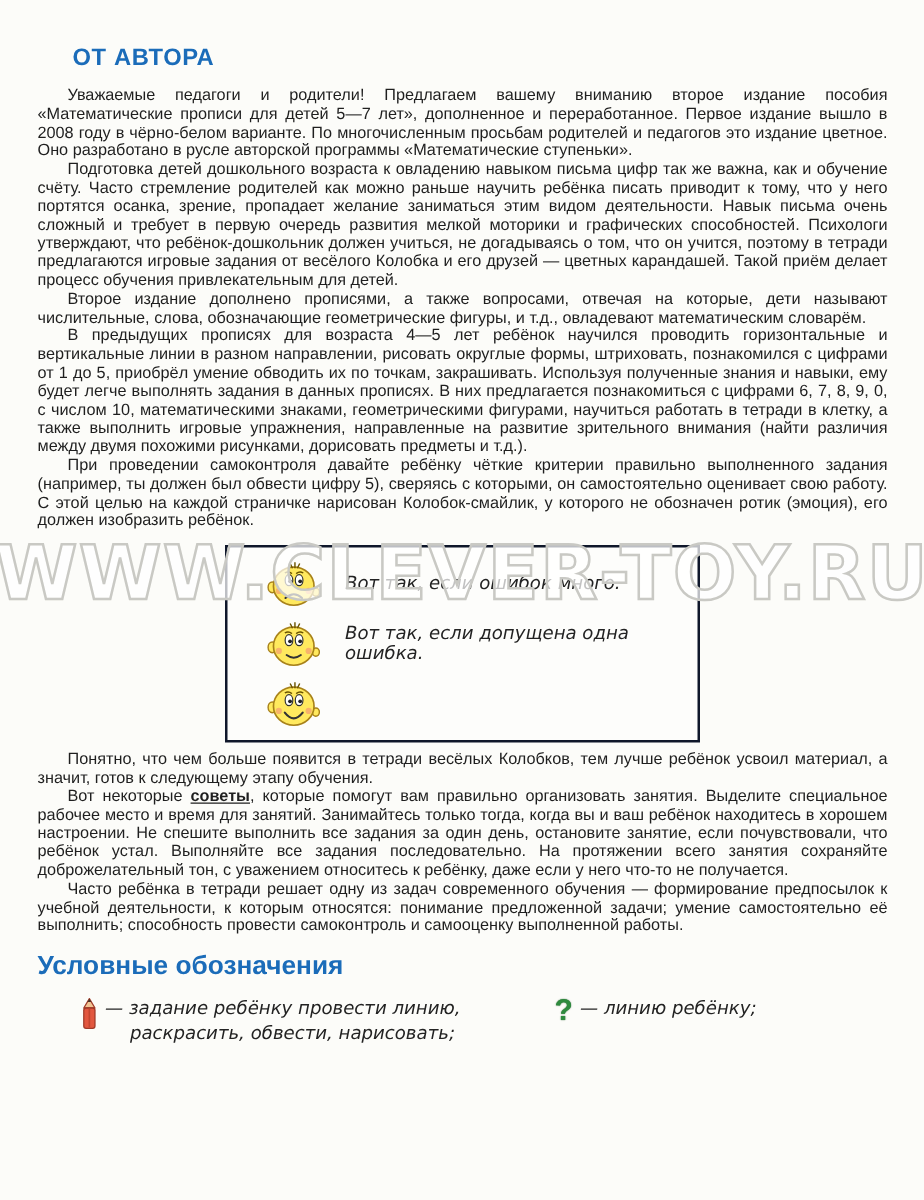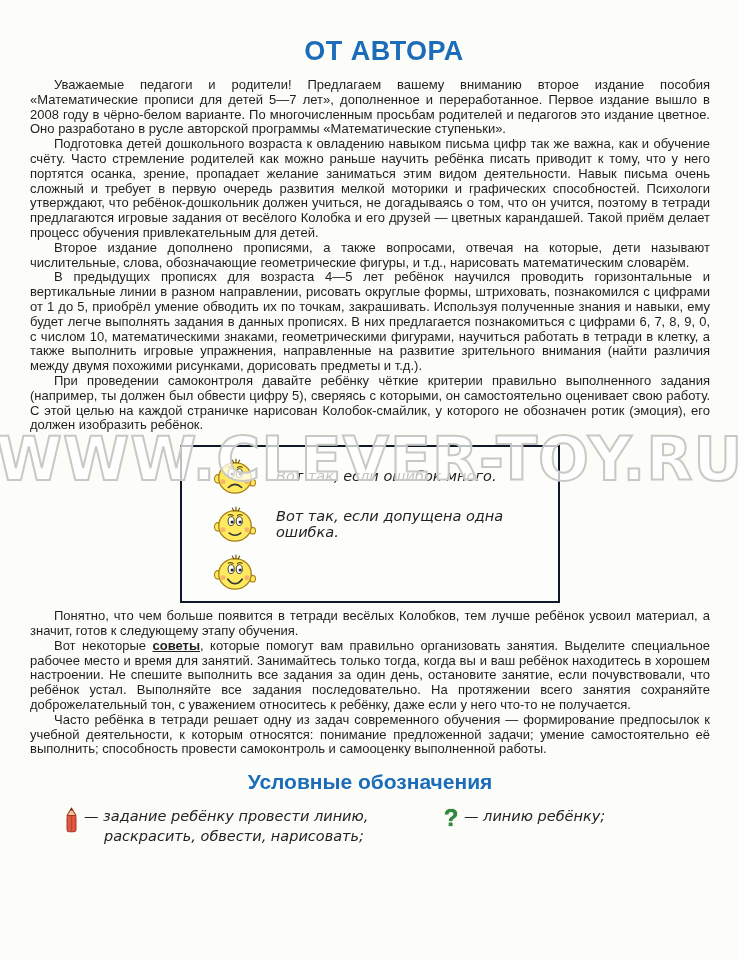--- a/index.html
+++ b/index.html
@@ -8,25 +8,24 @@
     background:#fcfcf9;
     font-family:"Liberation Sans", sans-serif;
     color:#1f1f1f;
     position:relative;
     overflow:hidden;
   }
   .page { position:relative; width:739px; height:960px; padding:36px 29px 0 30px; }
 
   h1.title {
     color:#1b6cb9;
-    font-size:27px;
+    font-size:19px;
     font-weight:bold;
     letter-spacing:.5px;
     margin:0 0 11px 28px;
-    text-align:center;
   }
   .bodytext p {
     font-size:13px;
     line-height:14.8px;
     text-align:justify;
     text-indent:24px;
   }
   .bodytext b { font-weight:bold;text-decoration:underline; }
 
   
@@ -56,21 +55,20 @@
   .rating-row { display:flex; align-items:center; gap:18px; padding:3px 0 3px 22px; }
   .rating-row svg { flex:none; }
   .rating-label {
     font-family:"DejaVu Sans", sans-serif;
     font-style:italic;
     font-size:14.5px;
     color:#232323;
   }
 
   h2.legend-heading {
-    text-align:center;
     color:#1b6cb9;
     font-size:21px;
     font-weight:bold;
     margin:13px 0 12px 0;
   }
   .legend {
     display:grid;
     grid-template-columns:352px auto;
     column-gap:6px;
     row-gap:12px;
@@ -101,21 +99,21 @@
 
 <div class="page">
 
   <div class="watermark">WWW.CLEVER-TOY.RU</div>
 
   <h1 class="title">ОТ АВТОРА</h1>
 
   <div class="bodytext">
     <p>Уважаемые педагоги и родители! Предлагаем вашему вниманию второе издание пособия «Математические прописи для детей 5—7 лет», дополненное и переработанное. Первое издание вышло в 2008 году в чёрно-белом варианте. По многочисленным просьбам родителей и педагогов это издание цветное. Оно разработано в русле авторской программы «Математические ступеньки».</p>
     <p>Подготовка детей дошкольного возраста к овладению навыком письма цифр так же важна, как и обучение счёту. Часто стремление родителей как можно раньше научить ребёнка писать приводит к тому, что у него портятся осанка, зрение, пропадает желание заниматься этим видом деятельности. Навык письма очень сложный и требует в первую очередь развития мелкой моторики и графических способностей. Психологи утверждают, что ребёнок-дошкольник должен учиться, не догадываясь о том, что он учится, поэтому в тетради предлагаются игровые задания от весёлого Колобка и его друзей — цветных карандашей. Такой приём делает процесс обучения привлекательным для детей.</p>
-    <p>Второе издание дополнено прописями, а также вопросами, отвечая на которые, дети называют числительные, слова, обозначающие геометрические фигуры, и т.д., нарисовать математическим словарём.</p>
+    <p>Второе издание дополнено прописями, а также вопросами, отвечая на которые, дети называют числительные, слова, обозначающие геометрические фигуры, и т.д., овладевают математическим словарём.</p>
     <p>В предыдущих прописях для возраста 4—5 лет ребёнок научился проводить горизонтальные и вертикальные линии в разном направлении, рисовать округлые формы, штриховать, познакомился с цифрами от 1 до 5, приобрёл умение обводить их по точкам, закрашивать. Используя полученные знания и навыки, ему будет легче выполнять задания в данных прописях. В них предлагается познакомиться с цифрами 6, 7, 8, 9, 0, с числом 10, математическими знаками, геометрическими фигурами, научиться работать в тетради в клетку, а также выполнить игровые упражнения, направленные на развитие зрительного внимания (найти различия между двумя похожими рисунками, дорисовать предметы и т.д.).</p>
     <p>При проведении самоконтроля давайте ребёнку чёткие критерии правильно выполненного задания (например, ты должен был обвести цифру 5), сверяясь с которыми, он самостоятельно оценивает свою работу. С этой целью на каждой страничке нарисован Колобок-смайлик, у которого не обозначен ротик (эмоция), его должен изобразить ребёнок.</p>
   </div>
 
   <div class="rating-box">
 
     <div class="rating-row">
       <svg width="46" height="42" viewBox="0 0 48 44">
         <ellipse cx="6" cy="25" rx="3.5" ry="4.5" fill="#ffe95e" stroke="#a8821a" stroke-width="1.2"></ellipse>
         <ellipse cx="42.5" cy="29" rx="3" ry="3.5" fill="#ffe95e" stroke="#a8821a" stroke-width="1.2"></ellipse>

